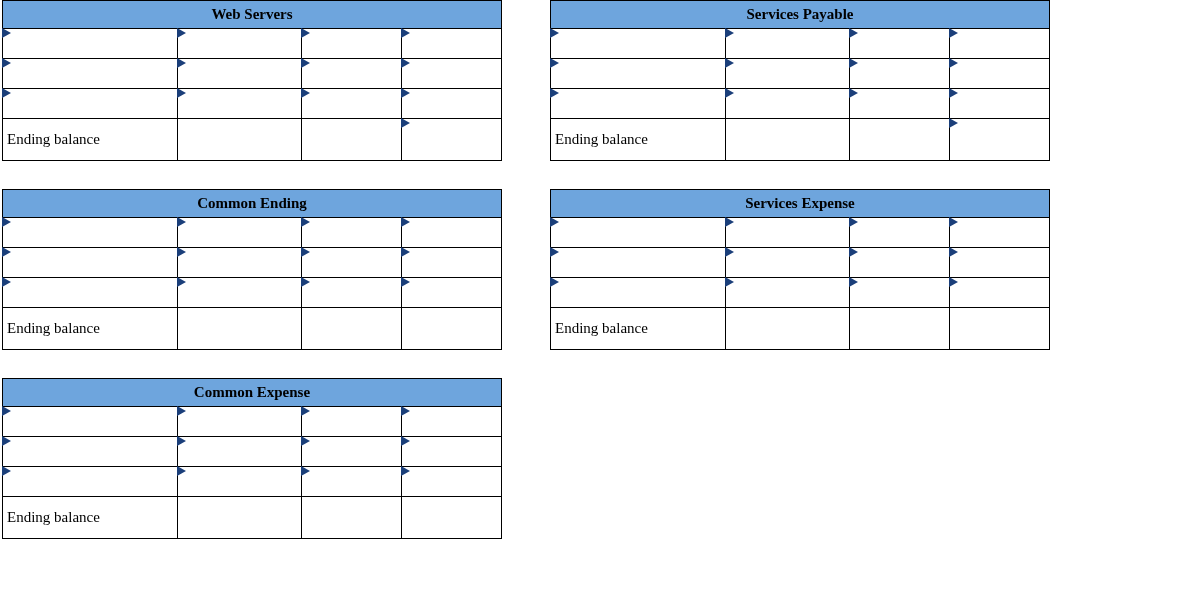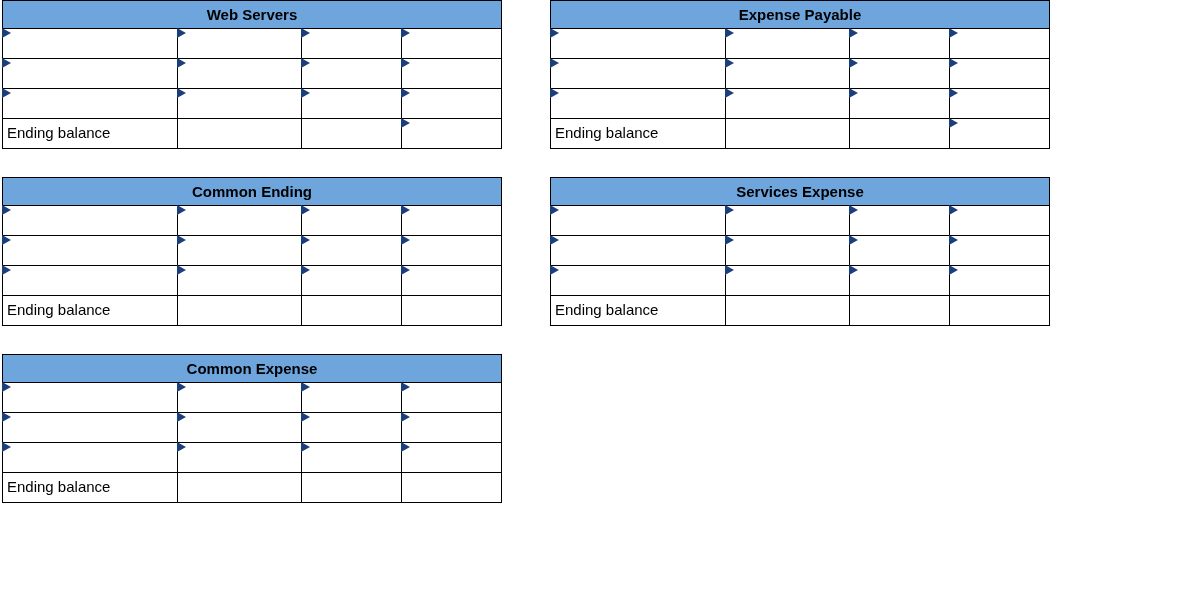--- a/index.html
+++ b/index.html
@@ -11,20 +11,21 @@
     background: #fff;
   }
   .page {
     width: 1194px;
     padding: 0;
   }
   .cols {
     display: flex;
     gap: 48px;
     padding-left: 2px;
+    font-family: Liberation Serif, serif;
   }
   .left-col, .right-col {
     width: 500px;
   }
   .tacc {
     margin-bottom: 28px;
   }
   .tacc-header {
     background: #6ea5dd;
     color: #000;
@@ -41,21 +42,21 @@
   }
   .tacc-grid td {
     border: 1px solid #000;
     height: 30px;
     padding: 0;
     position: relative;
     background: #fff;
     vertical-align: top;
   }
   .tacc-grid .lbl {
-    padding: 5px 4px;
+    padding: 12px 4px;
     font-size: 15px;
   }
   .tri {
     position: absolute;
     left: -1px;
     top: -1px;
     width: 0;
     height: 0;
     border-top: 5px solid transparent;
     border-bottom: 5px solid transparent;
@@ -261,21 +262,21 @@
           </tr>
         </tbody>
           </table>
       </div>
 
     </div>
 
     <div class="right-col">
 
       <div class="tacc">
-        <div class="tacc-header">Expense Payable</div>
+        <div class="tacc-header">Services Payable</div>
         <table class="tacc-grid">
           <colgroup>
               <col class="c1">
               <col class="c2">
               <col class="c3">
               <col class="c4">
             </colgroup>
           <tbody>
               <tr>
             <td>

